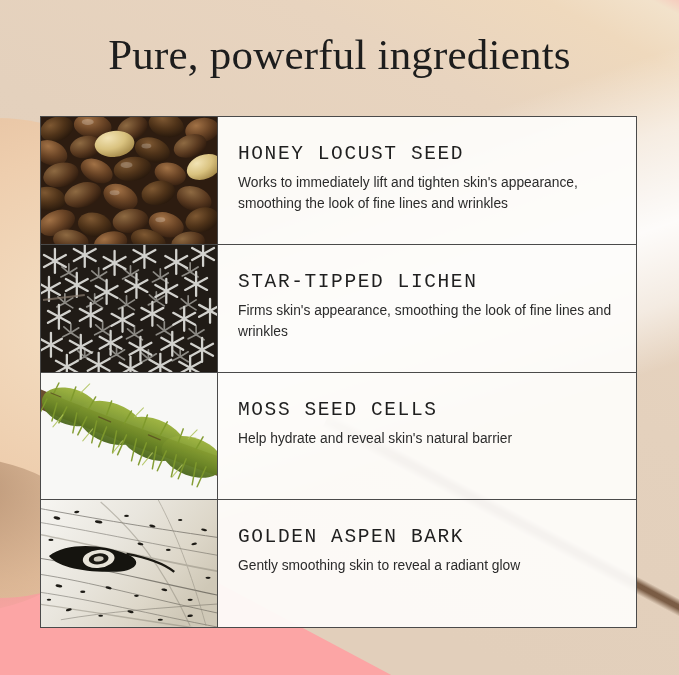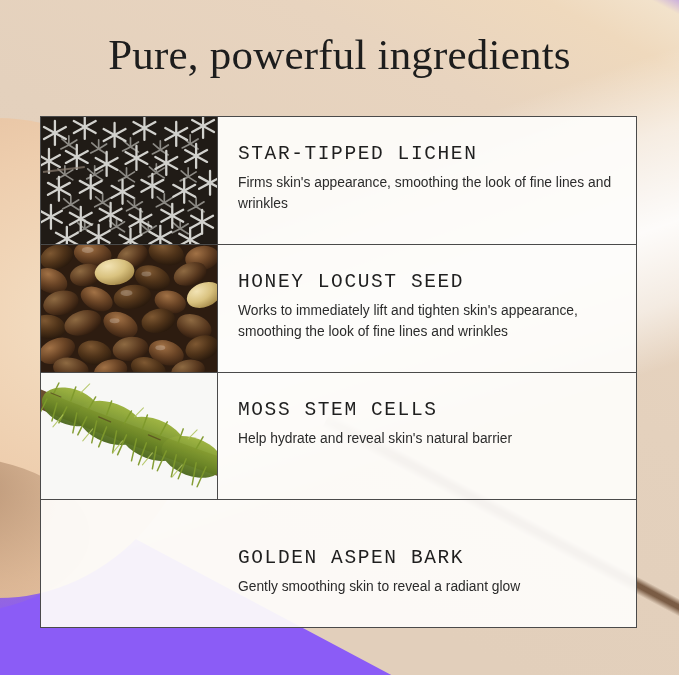--- a/index.html
+++ b/index.html
@@ -10,21 +10,21 @@
     width: 679px;
     height: 675px;
     background: #f2f2f2;
     font-family: "Liberation Sans", sans-serif;
     overflow: hidden;
   }
   .canvas {
     position: relative;
     width: 679px;
     height: 675px;
-    background: #8b5cf6;
+    background: #fca5a5;
     overflow: hidden;
   }
 
   
   .bg-layer {
     position: absolute;
     inset: 0;
     overflow: hidden;
     pointer-events: none;
   }
@@ -127,21 +127,21 @@
     flex-direction: column;
   }
   .row {
     display: flex;
     flex: 1 1 0;
     border-bottom: 1px solid #4a4a4a;
     box-sizing: border-box;
     min-height: 0;
     background: transparent;
   }
-  .row:last-child { border-bottom: none; align-items: center; }
+  .row:last-child { border-bottom: none; }
 
   .thumb {
     width: 177px;
     flex: 0 0 177px;
     border-right: 1px solid #4a4a4a;
     box-sizing: border-box;
     overflow: hidden;
     position: relative;
   }
   .thumb-art {
@@ -205,20 +205,99 @@
     <div class="swoosh"></div>
     <div class="swoosh-dark-edge"></div>
     <div class="ribbon"></div>
     <div class="blob-left"></div>
     <div class="blob-left-shade"></div>
   </div>
 
   <div class="page-title">Pure, powerful ingredients</div>
 
   <div class="table">
+
+    <div class="row">
+      <div class="thumb seeds-bg">
+        <div class="thumb-art">
+          <svg viewBox="0 0 177 127" preserveAspectRatio="none">
+            <defs>
+              <radialGradient id="sd1" cx="35%" cy="28%" r="75%">
+                <stop offset="0%" stop-color="#a27246"></stop>
+                  <stop offset="55%" stop-color="#6b4526"></stop>
+                  <stop offset="100%" stop-color="#3c2413"></stop>
+              </radialGradient>
+              <radialGradient id="sd2" cx="35%" cy="28%" r="75%">
+                <stop offset="0%" stop-color="#7e5832"></stop>
+                  <stop offset="55%" stop-color="#4f3319"></stop>
+                  <stop offset="100%" stop-color="#2a1a0d"></stop>
+              </radialGradient>
+              <radialGradient id="sd3" cx="35%" cy="25%" r="78%">
+                <stop offset="0%" stop-color="#f2e3b4"></stop>
+                  <stop offset="55%" stop-color="#d9c27f"></stop>
+                  <stop offset="100%" stop-color="#a68b4b"></stop>
+              </radialGradient>
+              <radialGradient id="sd4" cx="35%" cy="28%" r="75%">
+                <stop offset="0%" stop-color="#8e6a42"></stop>
+                  <stop offset="60%" stop-color="#5a3a20"></stop>
+                  <stop offset="100%" stop-color="#311d0f"></stop>
+              </radialGradient>
+            </defs>
+            <rect width="177" height="127" fill="#2d1c10"></rect>
+            <g>
+              <ellipse cx="16" cy="12" rx="17" ry="12" fill="url(#sd2)" transform="rotate(-18 16 12)"></ellipse>
+              <ellipse cx="52" cy="9" rx="19" ry="12" fill="url(#sd1)" transform="rotate(8 52 9)"></ellipse>
+              <ellipse cx="92" cy="11" rx="16" ry="11" fill="url(#sd4)" transform="rotate(-24 92 11)"></ellipse>
+              <ellipse cx="126" cy="8" rx="18" ry="12" fill="url(#sd2)" transform="rotate(14 126 8)"></ellipse>
+              <ellipse cx="162" cy="13" rx="17" ry="12" fill="url(#sd1)" transform="rotate(-10 162 13)"></ellipse>
+
+              <ellipse cx="10" cy="36" rx="17" ry="12" fill="url(#sd1)" transform="rotate(22 10 36)"></ellipse>
+              <ellipse cx="45" cy="30" rx="16" ry="11" fill="url(#sd4)" transform="rotate(-12 45 30)"></ellipse>
+              <ellipse cx="74" cy="27" rx="20" ry="13" fill="url(#sd3)" transform="rotate(-6 74 27)"></ellipse>
+              <ellipse cx="112" cy="33" rx="18" ry="12" fill="url(#sd2)" transform="rotate(18 112 33)"></ellipse>
+              <ellipse cx="150" cy="29" rx="17" ry="11" fill="url(#sd4)" transform="rotate(-20 150 29)"></ellipse>
+
+              <ellipse cx="20" cy="58" rx="18" ry="12" fill="url(#sd4)" transform="rotate(-14 20 58)"></ellipse>
+              <ellipse cx="56" cy="54" rx="17" ry="11" fill="url(#sd1)" transform="rotate(26 56 54)"></ellipse>
+              <ellipse cx="92" cy="52" rx="19" ry="12" fill="url(#sd2)" transform="rotate(-8 92 52)"></ellipse>
+              <ellipse cx="130" cy="57" rx="16" ry="11" fill="url(#sd1)" transform="rotate(16 130 57)"></ellipse>
+              <ellipse cx="164" cy="50" rx="18" ry="12" fill="url(#sd3)" transform="rotate(-22 164 50)"></ellipse>
+
+              <ellipse cx="8" cy="82" rx="17" ry="12" fill="url(#sd2)" transform="rotate(10 8 82)"></ellipse>
+              <ellipse cx="42" cy="78" rx="19" ry="12" fill="url(#sd4)" transform="rotate(-18 42 78)"></ellipse>
+              <ellipse cx="80" cy="80" rx="18" ry="12" fill="url(#sd1)" transform="rotate(24 80 80)"></ellipse>
+              <ellipse cx="118" cy="76" rx="17" ry="12" fill="url(#sd2)" transform="rotate(-12 118 76)"></ellipse>
+              <ellipse cx="154" cy="82" rx="18" ry="12" fill="url(#sd4)" transform="rotate(20 154 82)"></ellipse>
+
+              <ellipse cx="16" cy="106" rx="19" ry="12" fill="url(#sd1)" transform="rotate(-22 16 106)"></ellipse>
+              <ellipse cx="54" cy="108" rx="17" ry="12" fill="url(#sd2)" transform="rotate(12 54 108)"></ellipse>
+              <ellipse cx="90" cy="104" rx="18" ry="12" fill="url(#sd4)" transform="rotate(-8 90 104)"></ellipse>
+              <ellipse cx="126" cy="108" rx="18" ry="12" fill="url(#sd1)" transform="rotate(18 126 108)"></ellipse>
+              <ellipse cx="162" cy="103" rx="17" ry="12" fill="url(#sd2)" transform="rotate(-16 162 103)"></ellipse>
+
+              <ellipse cx="30" cy="124" rx="18" ry="11" fill="url(#sd4)" transform="rotate(10 30 124)"></ellipse>
+              <ellipse cx="70" cy="126" rx="17" ry="11" fill="url(#sd1)" transform="rotate(-14 70 126)"></ellipse>
+              <ellipse cx="108" cy="124" rx="18" ry="11" fill="url(#sd2)" transform="rotate(16 108 124)"></ellipse>
+              <ellipse cx="148" cy="126" rx="17" ry="11" fill="url(#sd4)" transform="rotate(-10 148 126)"></ellipse>
+            </g>
+            <g fill="#ffffff" opacity="0.22">
+              <ellipse cx="47" cy="5" rx="6" ry="3"></ellipse>
+              <ellipse cx="106" cy="29" rx="5" ry="2.5"></ellipse>
+              <ellipse cx="86" cy="48" rx="6" ry="3"></ellipse>
+              <ellipse cx="74" cy="76" rx="5" ry="2.5"></ellipse>
+              <ellipse cx="120" cy="103" rx="5" ry="2.5"></ellipse>
+            </g>
+          </svg>
+        </div>
+      </div>
+      <div class="cell-text">
+        <p class="ing-name">HONEY LOCUST SEED</p>
+        <p class="ing-desc">Works to immediately lift and tighten skin's appearance, smoothing the look of fine lines and wrinkles</p>
+      </div>
+    </div>
 
     <div class="row">
       <div class="thumb lichen-bg">
         <div class="thumb-art">
           <svg viewBox="0 0 177 127" preserveAspectRatio="none">
             <defs>
               <g id="starA" stroke="#e6e6e2" stroke-width="2.3" stroke-linecap="round" fill="none">
                 <path d="M0 0 L0 -12"></path>
                   <path d="M0 0 L11 -6"></path>
                   <path d="M0 0 L11 6"></path>
@@ -291,99 +370,20 @@
           </svg>
         </div>
       </div>
       <div class="cell-text">
         <p class="ing-name">STAR-TIPPED LICHEN</p>
         <p class="ing-desc">Firms skin's appearance, smoothing the look of fine lines and wrinkles</p>
       </div>
     </div>
 
     <div class="row">
-      <div class="thumb seeds-bg">
-        <div class="thumb-art">
-          <svg viewBox="0 0 177 127" preserveAspectRatio="none">
-            <defs>
-              <radialGradient id="sd1" cx="35%" cy="28%" r="75%">
-                <stop offset="0%" stop-color="#a27246"></stop>
-                  <stop offset="55%" stop-color="#6b4526"></stop>
-                  <stop offset="100%" stop-color="#3c2413"></stop>
-              </radialGradient>
-              <radialGradient id="sd2" cx="35%" cy="28%" r="75%">
-                <stop offset="0%" stop-color="#7e5832"></stop>
-                  <stop offset="55%" stop-color="#4f3319"></stop>
-                  <stop offset="100%" stop-color="#2a1a0d"></stop>
-              </radialGradient>
-              <radialGradient id="sd3" cx="35%" cy="25%" r="78%">
-                <stop offset="0%" stop-color="#f2e3b4"></stop>
-                  <stop offset="55%" stop-color="#d9c27f"></stop>
-                  <stop offset="100%" stop-color="#a68b4b"></stop>
-              </radialGradient>
-              <radialGradient id="sd4" cx="35%" cy="28%" r="75%">
-                <stop offset="0%" stop-color="#8e6a42"></stop>
-                  <stop offset="60%" stop-color="#5a3a20"></stop>
-                  <stop offset="100%" stop-color="#311d0f"></stop>
-              </radialGradient>
-            </defs>
-            <rect width="177" height="127" fill="#2d1c10"></rect>
-            <g>
-              <ellipse cx="16" cy="12" rx="17" ry="12" fill="url(#sd2)" transform="rotate(-18 16 12)"></ellipse>
-              <ellipse cx="52" cy="9" rx="19" ry="12" fill="url(#sd1)" transform="rotate(8 52 9)"></ellipse>
-              <ellipse cx="92" cy="11" rx="16" ry="11" fill="url(#sd4)" transform="rotate(-24 92 11)"></ellipse>
-              <ellipse cx="126" cy="8" rx="18" ry="12" fill="url(#sd2)" transform="rotate(14 126 8)"></ellipse>
-              <ellipse cx="162" cy="13" rx="17" ry="12" fill="url(#sd1)" transform="rotate(-10 162 13)"></ellipse>
-
-              <ellipse cx="10" cy="36" rx="17" ry="12" fill="url(#sd1)" transform="rotate(22 10 36)"></ellipse>
-              <ellipse cx="45" cy="30" rx="16" ry="11" fill="url(#sd4)" transform="rotate(-12 45 30)"></ellipse>
-              <ellipse cx="74" cy="27" rx="20" ry="13" fill="url(#sd3)" transform="rotate(-6 74 27)"></ellipse>
-              <ellipse cx="112" cy="33" rx="18" ry="12" fill="url(#sd2)" transform="rotate(18 112 33)"></ellipse>
-              <ellipse cx="150" cy="29" rx="17" ry="11" fill="url(#sd4)" transform="rotate(-20 150 29)"></ellipse>
-
-              <ellipse cx="20" cy="58" rx="18" ry="12" fill="url(#sd4)" transform="rotate(-14 20 58)"></ellipse>
-              <ellipse cx="56" cy="54" rx="17" ry="11" fill="url(#sd1)" transform="rotate(26 56 54)"></ellipse>
-              <ellipse cx="92" cy="52" rx="19" ry="12" fill="url(#sd2)" transform="rotate(-8 92 52)"></ellipse>
-              <ellipse cx="130" cy="57" rx="16" ry="11" fill="url(#sd1)" transform="rotate(16 130 57)"></ellipse>
-              <ellipse cx="164" cy="50" rx="18" ry="12" fill="url(#sd3)" transform="rotate(-22 164 50)"></ellipse>
-
-              <ellipse cx="8" cy="82" rx="17" ry="12" fill="url(#sd2)" transform="rotate(10 8 82)"></ellipse>
-              <ellipse cx="42" cy="78" rx="19" ry="12" fill="url(#sd4)" transform="rotate(-18 42 78)"></ellipse>
-              <ellipse cx="80" cy="80" rx="18" ry="12" fill="url(#sd1)" transform="rotate(24 80 80)"></ellipse>
-              <ellipse cx="118" cy="76" rx="17" ry="12" fill="url(#sd2)" transform="rotate(-12 118 76)"></ellipse>
-              <ellipse cx="154" cy="82" rx="18" ry="12" fill="url(#sd4)" transform="rotate(20 154 82)"></ellipse>
-
-              <ellipse cx="16" cy="106" rx="19" ry="12" fill="url(#sd1)" transform="rotate(-22 16 106)"></ellipse>
-              <ellipse cx="54" cy="108" rx="17" ry="12" fill="url(#sd2)" transform="rotate(12 54 108)"></ellipse>
-              <ellipse cx="90" cy="104" rx="18" ry="12" fill="url(#sd4)" transform="rotate(-8 90 104)"></ellipse>
-              <ellipse cx="126" cy="108" rx="18" ry="12" fill="url(#sd1)" transform="rotate(18 126 108)"></ellipse>
-              <ellipse cx="162" cy="103" rx="17" ry="12" fill="url(#sd2)" transform="rotate(-16 162 103)"></ellipse>
-
-              <ellipse cx="30" cy="124" rx="18" ry="11" fill="url(#sd4)" transform="rotate(10 30 124)"></ellipse>
-              <ellipse cx="70" cy="126" rx="17" ry="11" fill="url(#sd1)" transform="rotate(-14 70 126)"></ellipse>
-              <ellipse cx="108" cy="124" rx="18" ry="11" fill="url(#sd2)" transform="rotate(16 108 124)"></ellipse>
-              <ellipse cx="148" cy="126" rx="17" ry="11" fill="url(#sd4)" transform="rotate(-10 148 126)"></ellipse>
-            </g>
-            <g fill="#ffffff" opacity="0.22">
-              <ellipse cx="47" cy="5" rx="6" ry="3"></ellipse>
-              <ellipse cx="106" cy="29" rx="5" ry="2.5"></ellipse>
-              <ellipse cx="86" cy="48" rx="6" ry="3"></ellipse>
-              <ellipse cx="74" cy="76" rx="5" ry="2.5"></ellipse>
-              <ellipse cx="120" cy="103" rx="5" ry="2.5"></ellipse>
-            </g>
-          </svg>
-        </div>
-      </div>
-      <div class="cell-text">
-        <p class="ing-name">HONEY LOCUST SEED</p>
-        <p class="ing-desc">Works to immediately lift and tighten skin's appearance, smoothing the look of fine lines and wrinkles</p>
-      </div>
-    </div>
-
-    <div class="row">
       <div class="thumb moss-bg">
         <div class="thumb-art">
           <svg viewBox="0 0 177 127" preserveAspectRatio="none">
             <defs>
               <linearGradient id="branch" x1="0" y1="0" x2="1" y2="1">
                 <stop offset="0%" stop-color="#6d5030"></stop>
                   <stop offset="60%" stop-color="#4e3a22"></stop>
                   <stop offset="100%" stop-color="#7a5e3a"></stop>
               </linearGradient>
               <linearGradient id="mossG" x1="0" y1="0" x2="0" y2="1">
@@ -443,21 +443,21 @@
             </g>
             <g stroke="#55441f" stroke-width="1.2" stroke-linecap="round" fill="none" opacity="0.7">
               <path d="M58 44 l12 5"></path> 
                 <path d="M108 62 l12 5"></path> 
                 <path d="M10 20 l10 4"></path>
             </g>
           </svg>
         </div>
       </div>
       <div class="cell-text">
-        <p class="ing-name">MOSS STEM CELLS</p>
+        <p class="ing-name">MOSS SEED CELLS</p>
         <p class="ing-desc">Help hydrate and reveal skin's natural barrier</p>
       </div>
     </div>
 
     <div class="row">
       <div class="thumb bark-bg">
         <div class="thumb-art">
           <svg viewBox="0 0 177 127" preserveAspectRatio="none">
             <defs>
               <linearGradient id="barkG" x1="0" y1="0" x2="1" y2="0.6">

